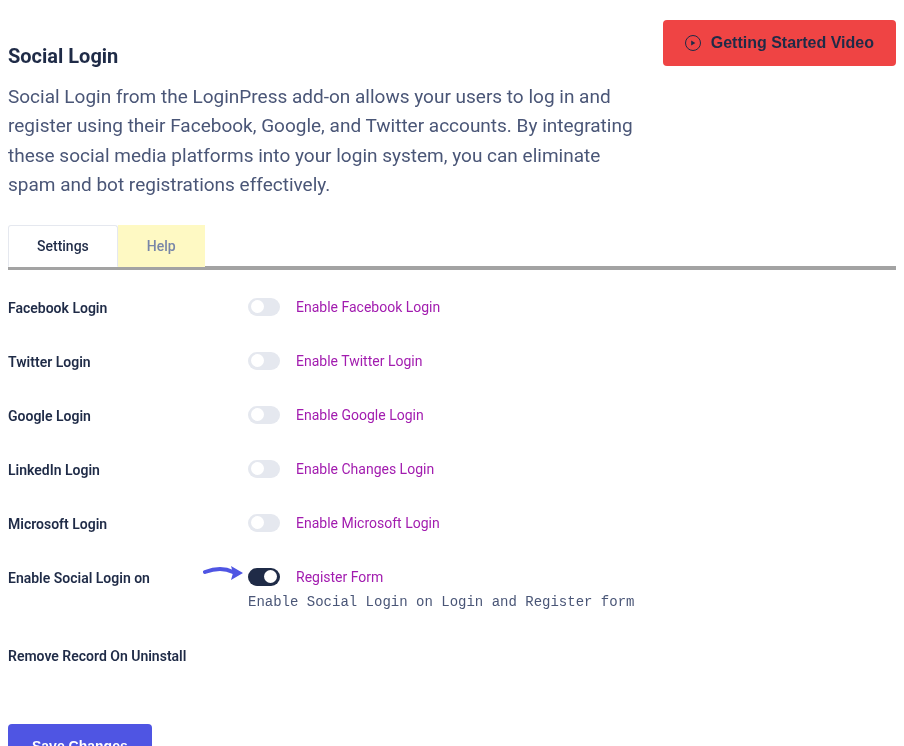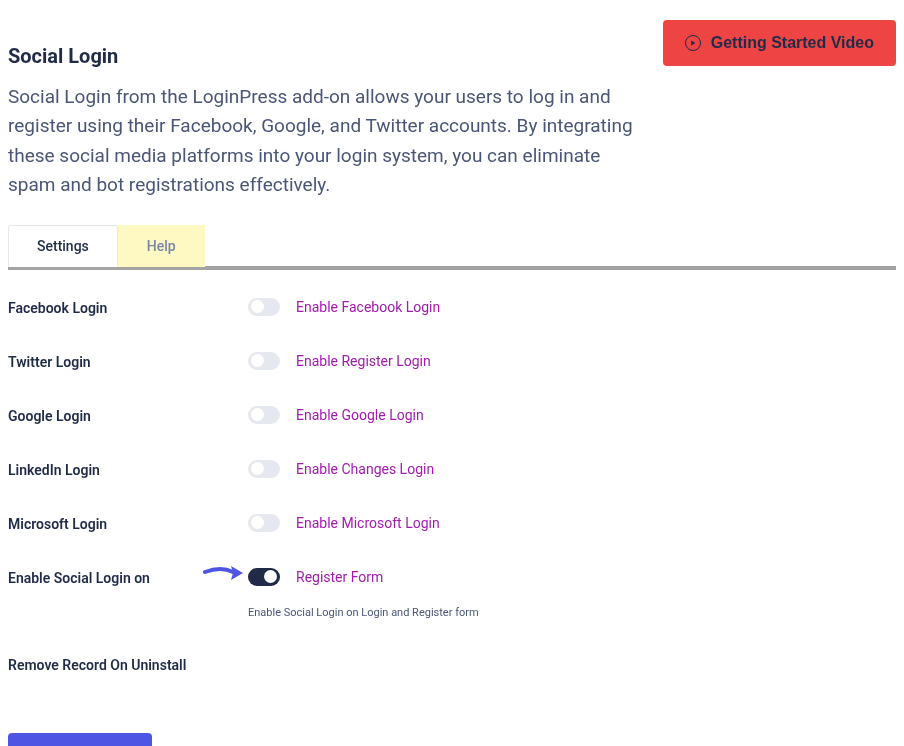--- a/index.html
+++ b/index.html
@@ -146,23 +146,24 @@
       background: #1f2b47;
     }
     .toggle.on::after {
       left: 16px;
     }
     .toggle-text {
       font-size: 14px;
       color: #a21caf;
     }
     .help-text {
-      font-size: 11px;
+      font-size: 14px;
       color: #4a5677;
-      margin-top: 20px;
+      margin-top: 8px;
+      font-family: Liberation Mono, monospace;
     }
     .arrow-wrap {
       position: relative;
     }
     .arrow {
       position: absolute;
       left: 195px;
       top: -6px;
       pointer-events: none;
     }
@@ -211,21 +212,21 @@
         <span class="toggle-text">Enable Facebook Login</span>
       </div>
     </div>
   </div>
 
   <div class="setting-row">
     <div class="setting-label">Twitter Login</div>
     <div class="setting-control">
       <div class="toggle-line">
         <div class="toggle off"></div>
-        <span class="toggle-text">Enable Register Login</span>
+        <span class="toggle-text">Enable Twitter Login</span>
       </div>
     </div>
   </div>
 
   <div class="setting-row">
     <div class="setting-label">Google Login</div>
     <div class="setting-control">
       <div class="toggle-line">
         <div class="toggle off"></div>
         <span class="toggle-text">Enable Google Login</span>

